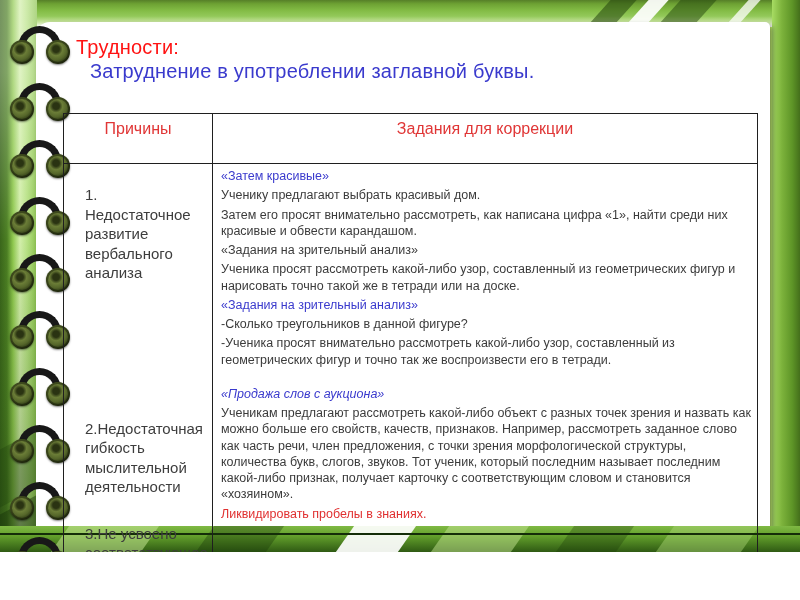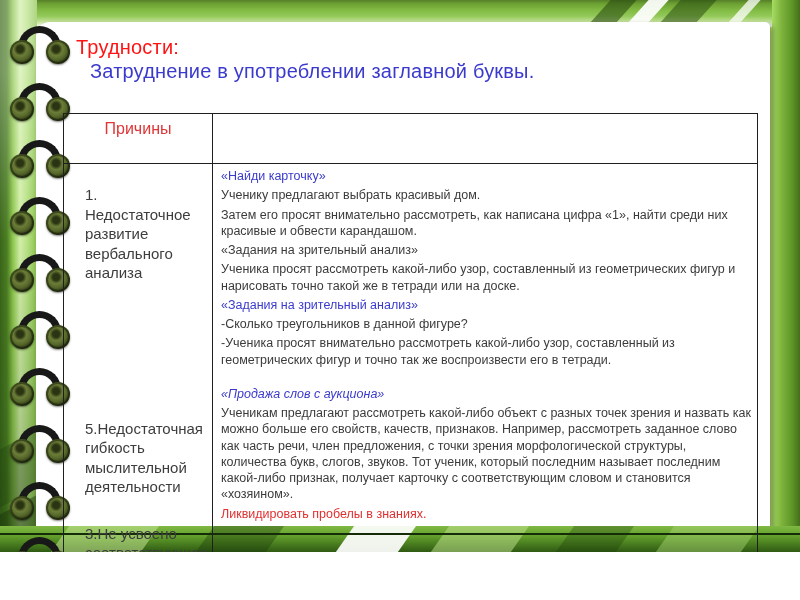--- a/index.html
+++ b/index.html
@@ -143,29 +143,30 @@
       <i class="grom g1"></i>
       <i class="grom g2"></i>
     </div>
 
   <div class="title" style="color:#ff1313">Трудности:</div>
   <div class="subtitle" style="color:#3a3acd">Затруднение в употреблении заглавной буквы.</div>
 
   <div class="tbl">
     <div class="tbl-head">
       <div class="th-causes" style="color:#e03636">Причины</div>
+      <div class="th-tasks" style="color:#e03636">Задания для коррекции</div>
     </div>
     <div class="tbl-body">
       <div class="td-causes">
         <p>1. Недостаточное развитие вербального анализа</p>
-        <p class="cause-2">5.Недостаточная гибкость мыслительной деятельности</p>
+        <p class="cause-2">2.Недостаточная гибкость мыслительной деятельности</p>
         <p class="cause-3">3.Не усвоено соответствующее правило</p>
       </div>
       <div class="td-tasks">
-        <p style="color:#3a3acd">«Найди карточку»</p>
+        <p style="color:#3a3acd">«Затем красивые»</p>
         <p>Ученику предлагают выбрать красивый дом.</p>
         <p>Затем его просят внимательно рассмотреть, как написана цифра «1», найти среди них красивые и обвести карандашом.</p>
         <p>«Задания на зрительный анализ»</p>
         <p>Ученика просят рассмотреть какой-либо узор, составленный из геометрических фигур и нарисовать точно такой же в тетради или на доске.</p>
         <p style="color:#3a3acd">«Задания на зрительный анализ»</p>
         <p>-Сколько треугольников в данной фигуре?</p>
         <p>-Ученика просят внимательно рассмотреть какой-либо узор, составленный из геометрических фигур и точно так же воспроизвести его в тетради.</p>
         <p class="gap-top" style="color:#3a3acd">«Продажа слов с аукциона»</p>
         <p>Ученикам предлагают рассмотреть какой-либо объект с разных точек зрения и назвать как можно больше его свойств, качеств, признаков. Например, рассмотреть заданное слово как часть речи, член предложения, с точки зрения морфологической структуры, количества букв, слогов, звуков. Тот ученик, который последним называет последним какой-либо признак, получает карточку с соответствующим словом и становится «хозяином».</p>
         <p style="color:#e03030">Ликвидировать пробелы в знаниях.</p>

